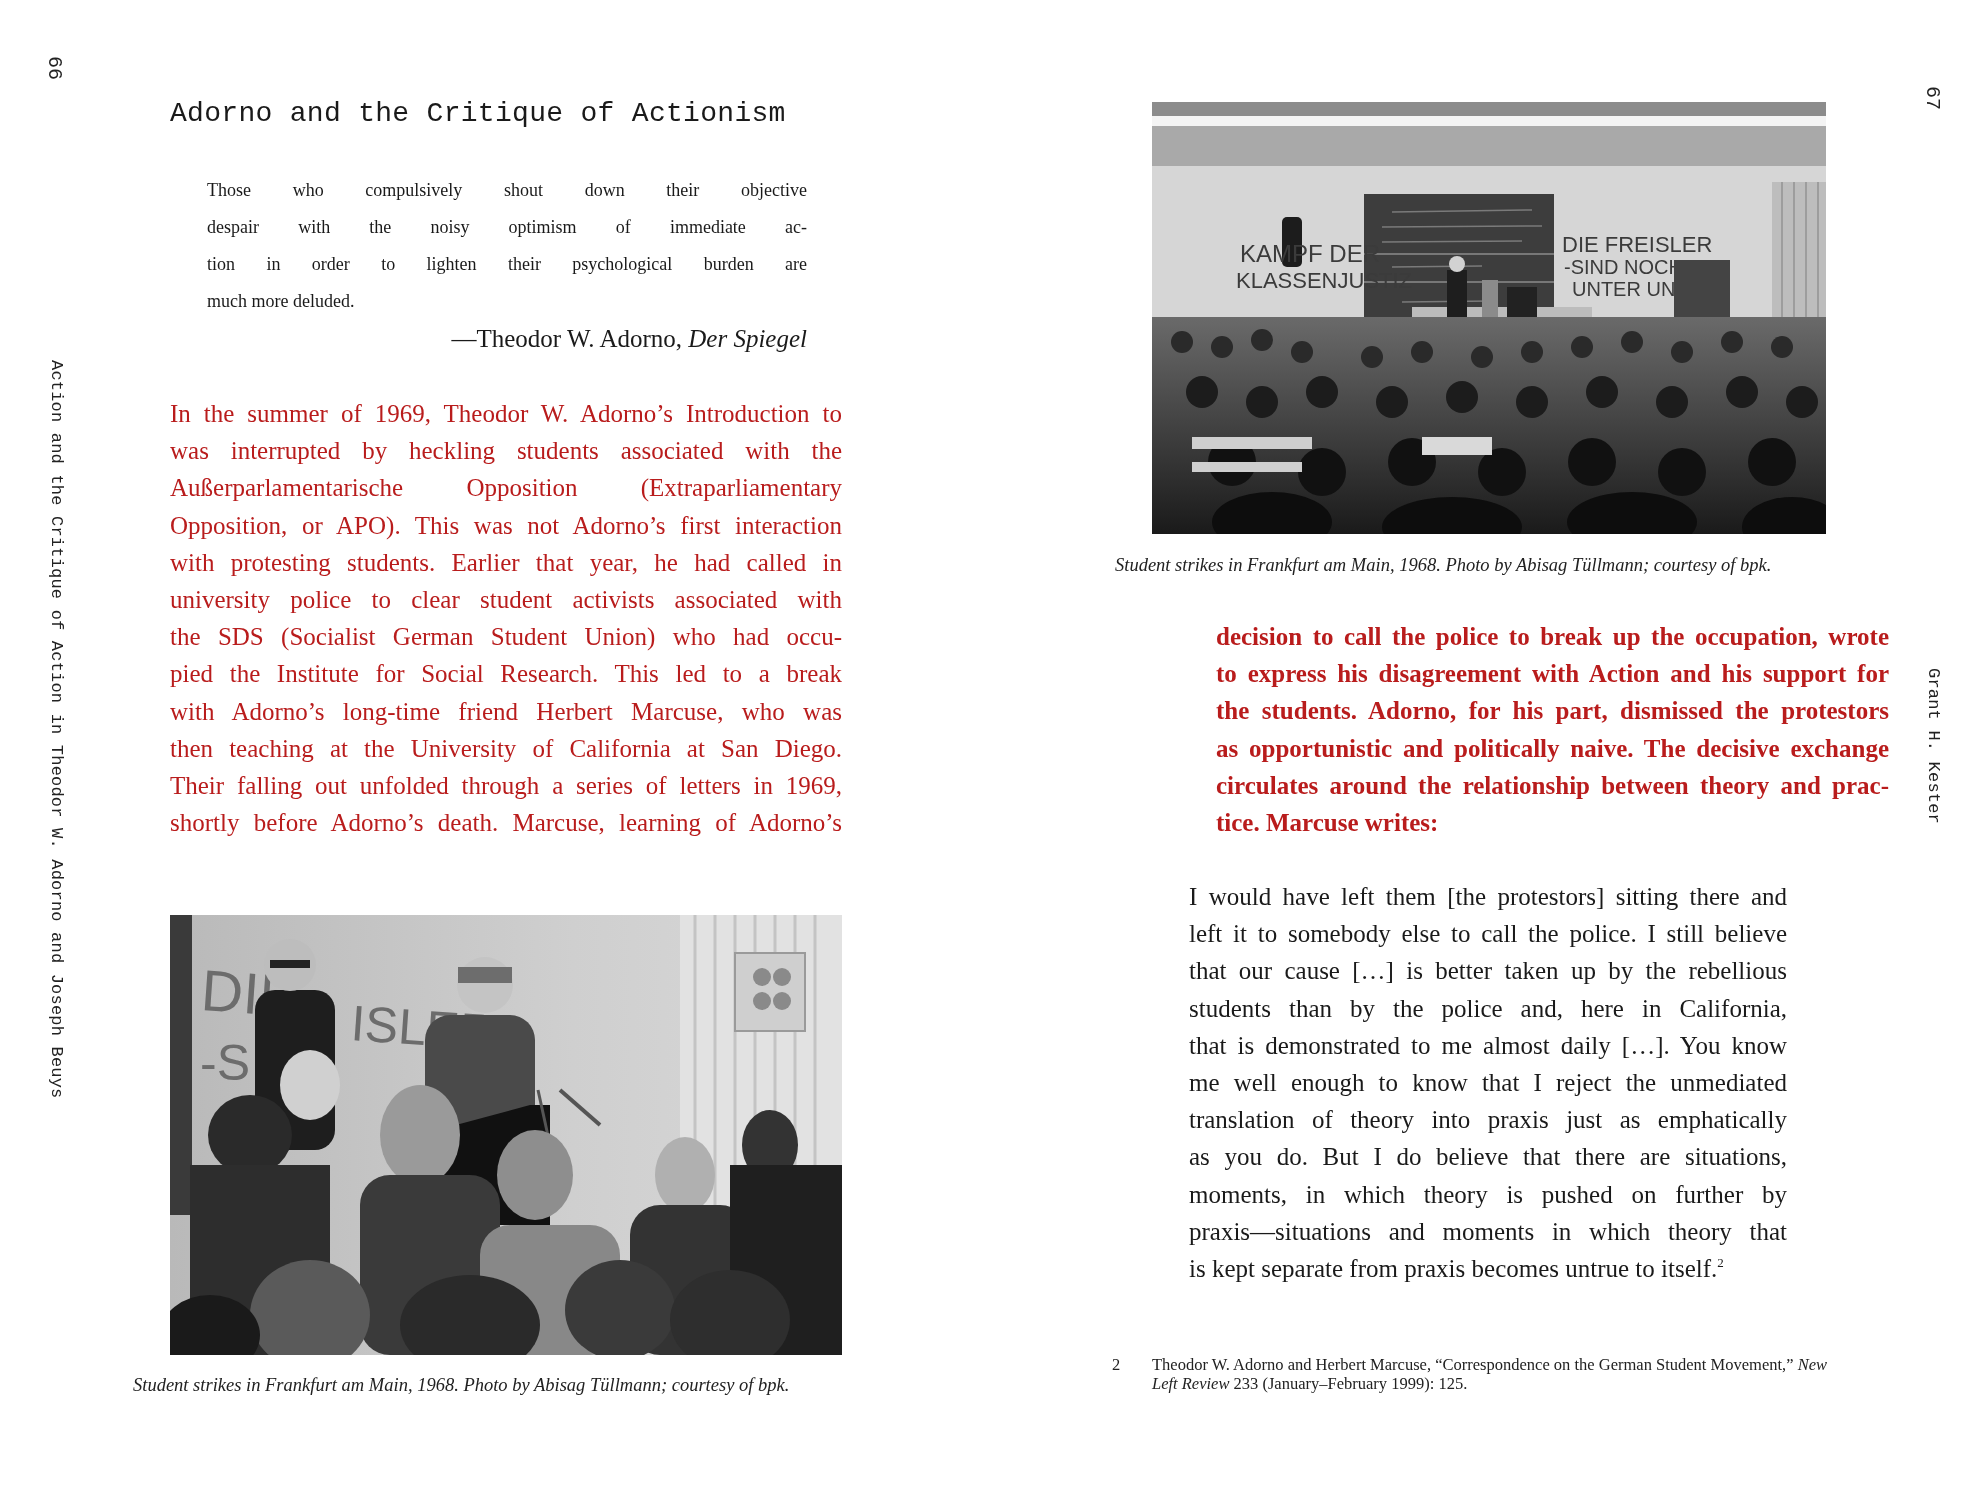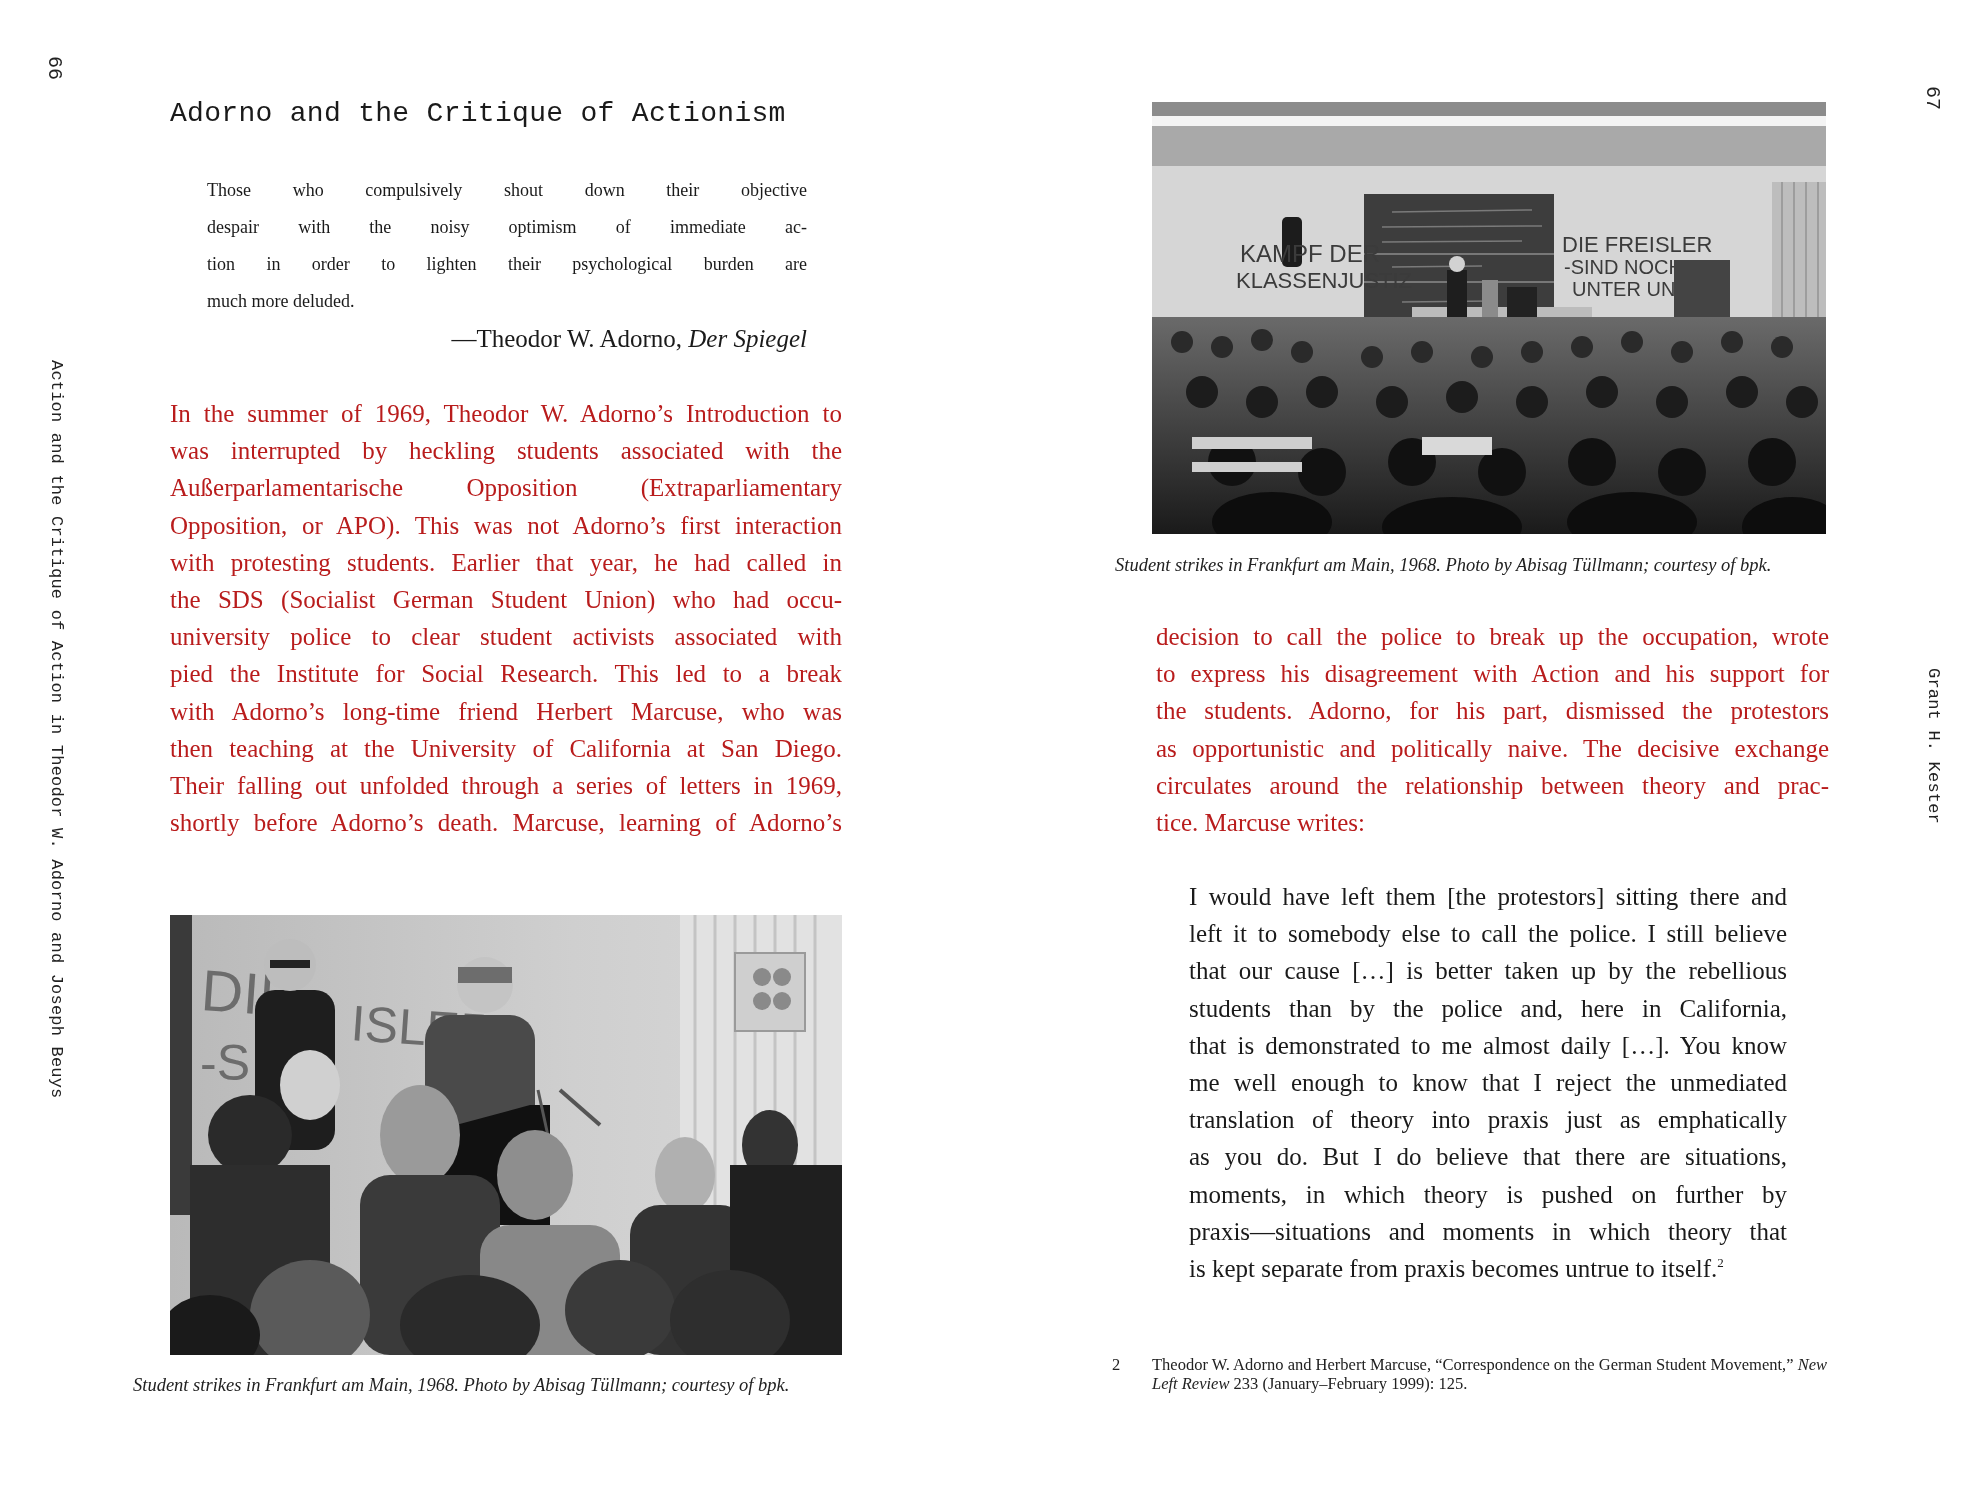--- a/index.html
+++ b/index.html
@@ -144,23 +144,24 @@
     left: 133px;
     top: 1375px;
   }
   .caption-right {
     left: 1115px;
     top: 555px;
   }
 
   
   .body-right {
-    left: 1156px;
+    left: 1216px;
     top: 618px;
     width: 673px;
+    font-weight: bold;
   }
   .block-quote {
     position: absolute;
     left: 1189px;
     top: 878px;
     width: 598px;
     font-size: 25px;
     line-height: 37.2px;
     color: #1a1a1a;
   }
@@ -207,22 +208,22 @@
       <span class="line last">much more deluded.</span>
     </div>
     <div class="epigraph-attr"><span>—Theodor W. Adorno, </span><i>Der Spiegel</i></div>
 
     <div class="body-text body-left">
       <span class="line">In the summer of 1969, Theodor W. Adorno’s Introduction to</span>
       <span class="line">was interrupted by heckling students associated with the</span>
       <span class="line">Außerparlamentarische Opposition (Extraparliamentary</span>
       <span class="line">Opposition, or APO). This was not Adorno’s first interaction</span>
       <span class="line">with protesting students. Earlier that year, he had called in</span>
+      <span class="line">university police to clear student activists associated with</span>
       <span class="line">the SDS (Socialist German Student Union) who had occu-</span>
-      <span class="line">university police to clear student activists associated with</span>
       <span class="line">pied the Institute for Social Research. This led to a break</span>
       <span class="line">with Adorno’s long-time friend Herbert Marcuse, who was</span>
       <span class="line">then teaching at the University of California at San Diego.</span>
       <span class="line">Their falling out unfolded through a series of letters in 1969,</span>
       <span class="line">shortly before Adorno’s death. Marcuse, learning of Adorno’s</span>
     </div>
 
     <div class="photo photo-left">
       <svg viewBox="0 0 672 440" preserveAspectRatio="none">
         <defs>

